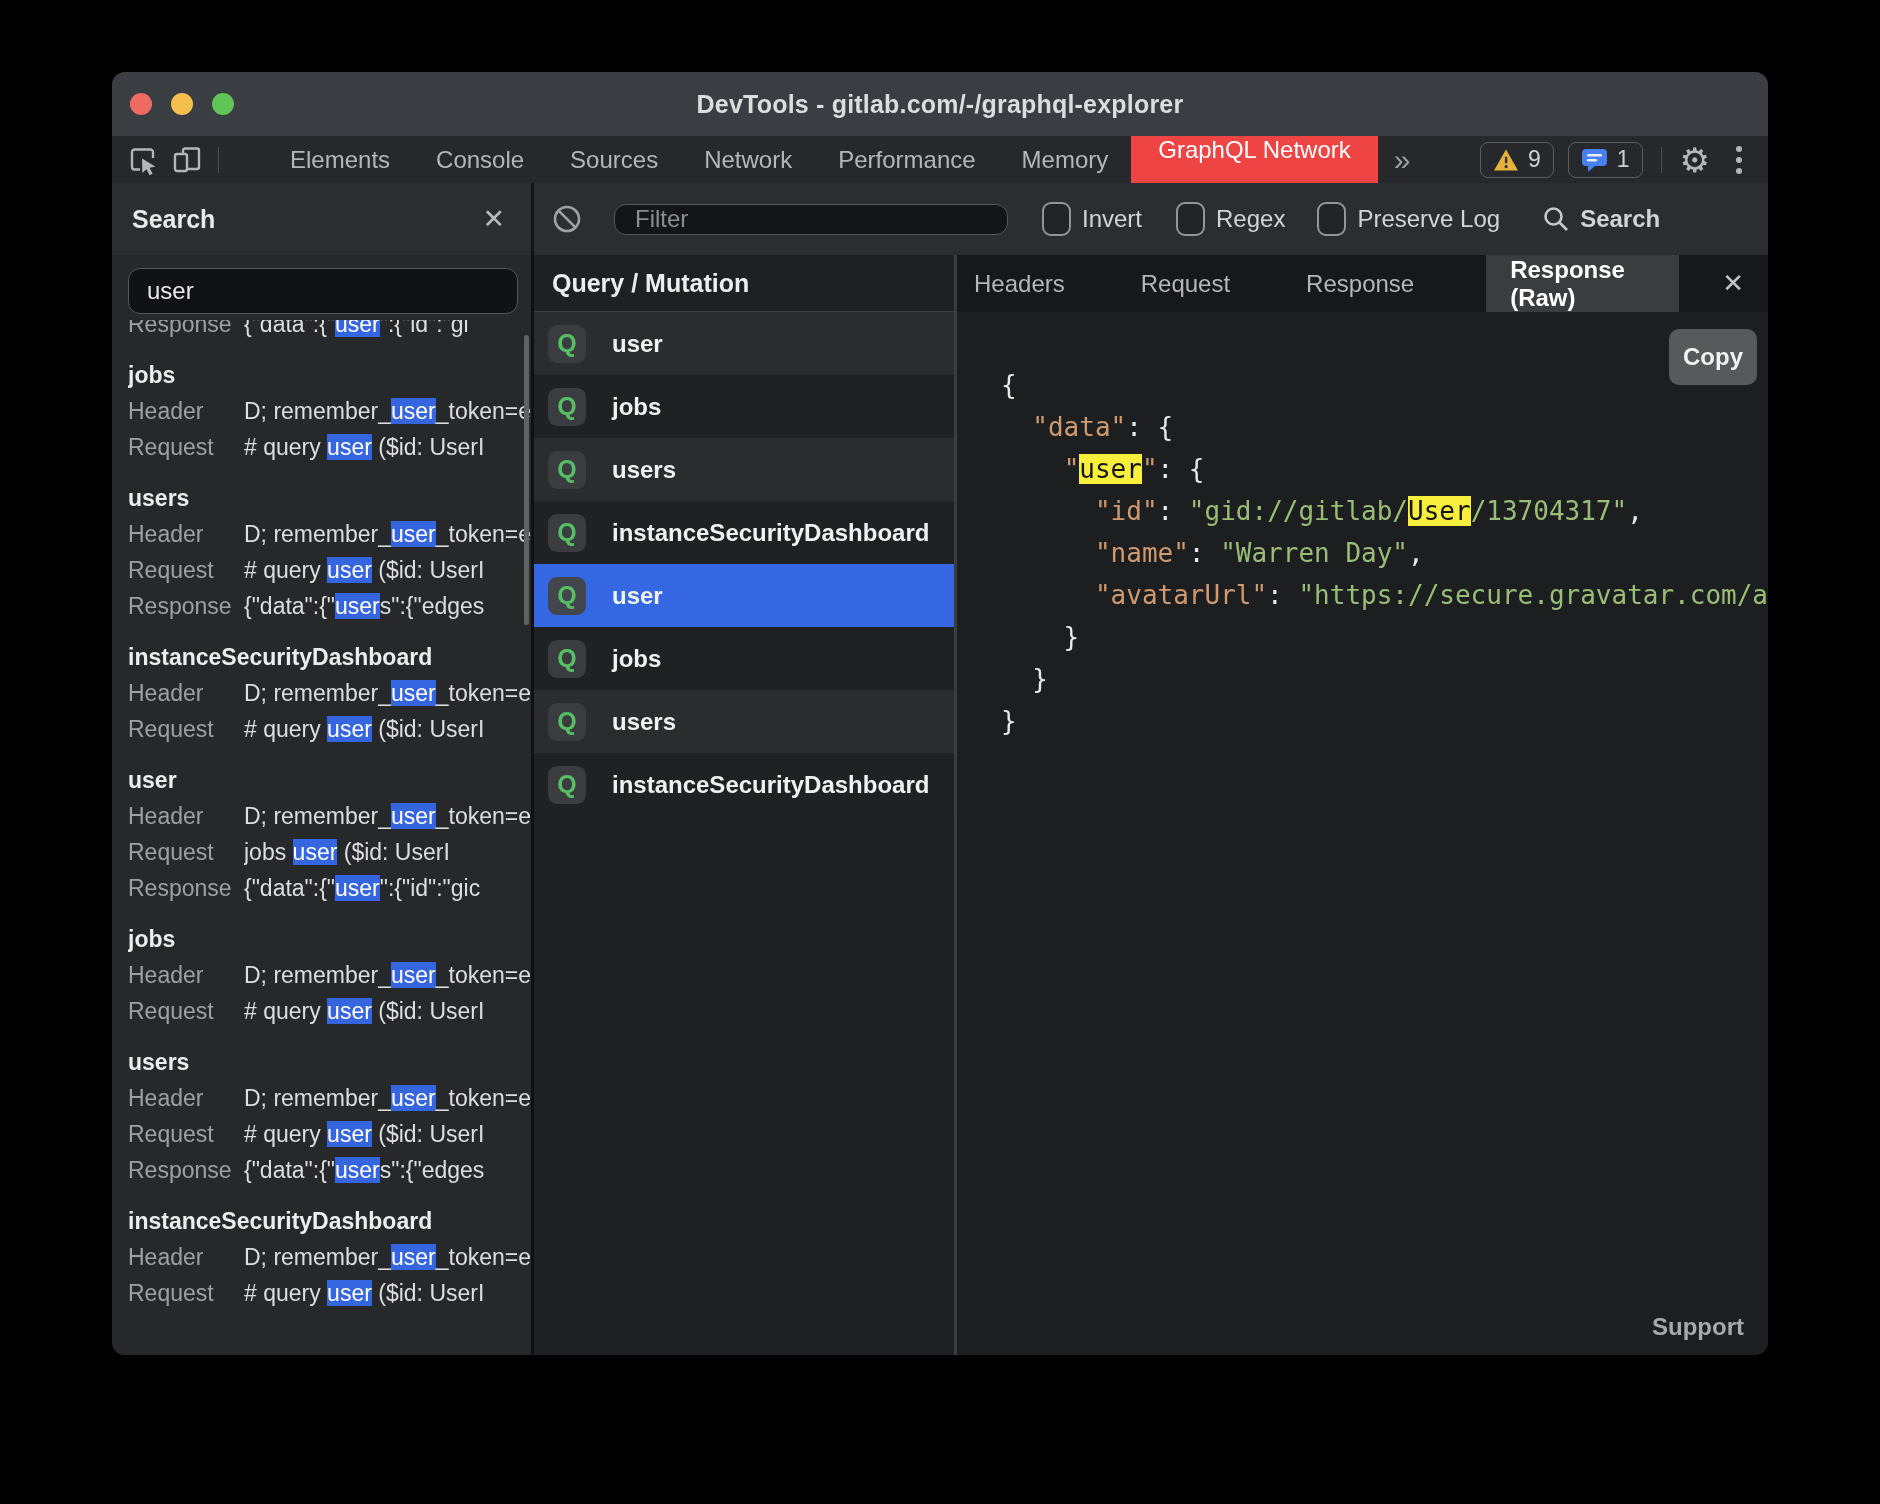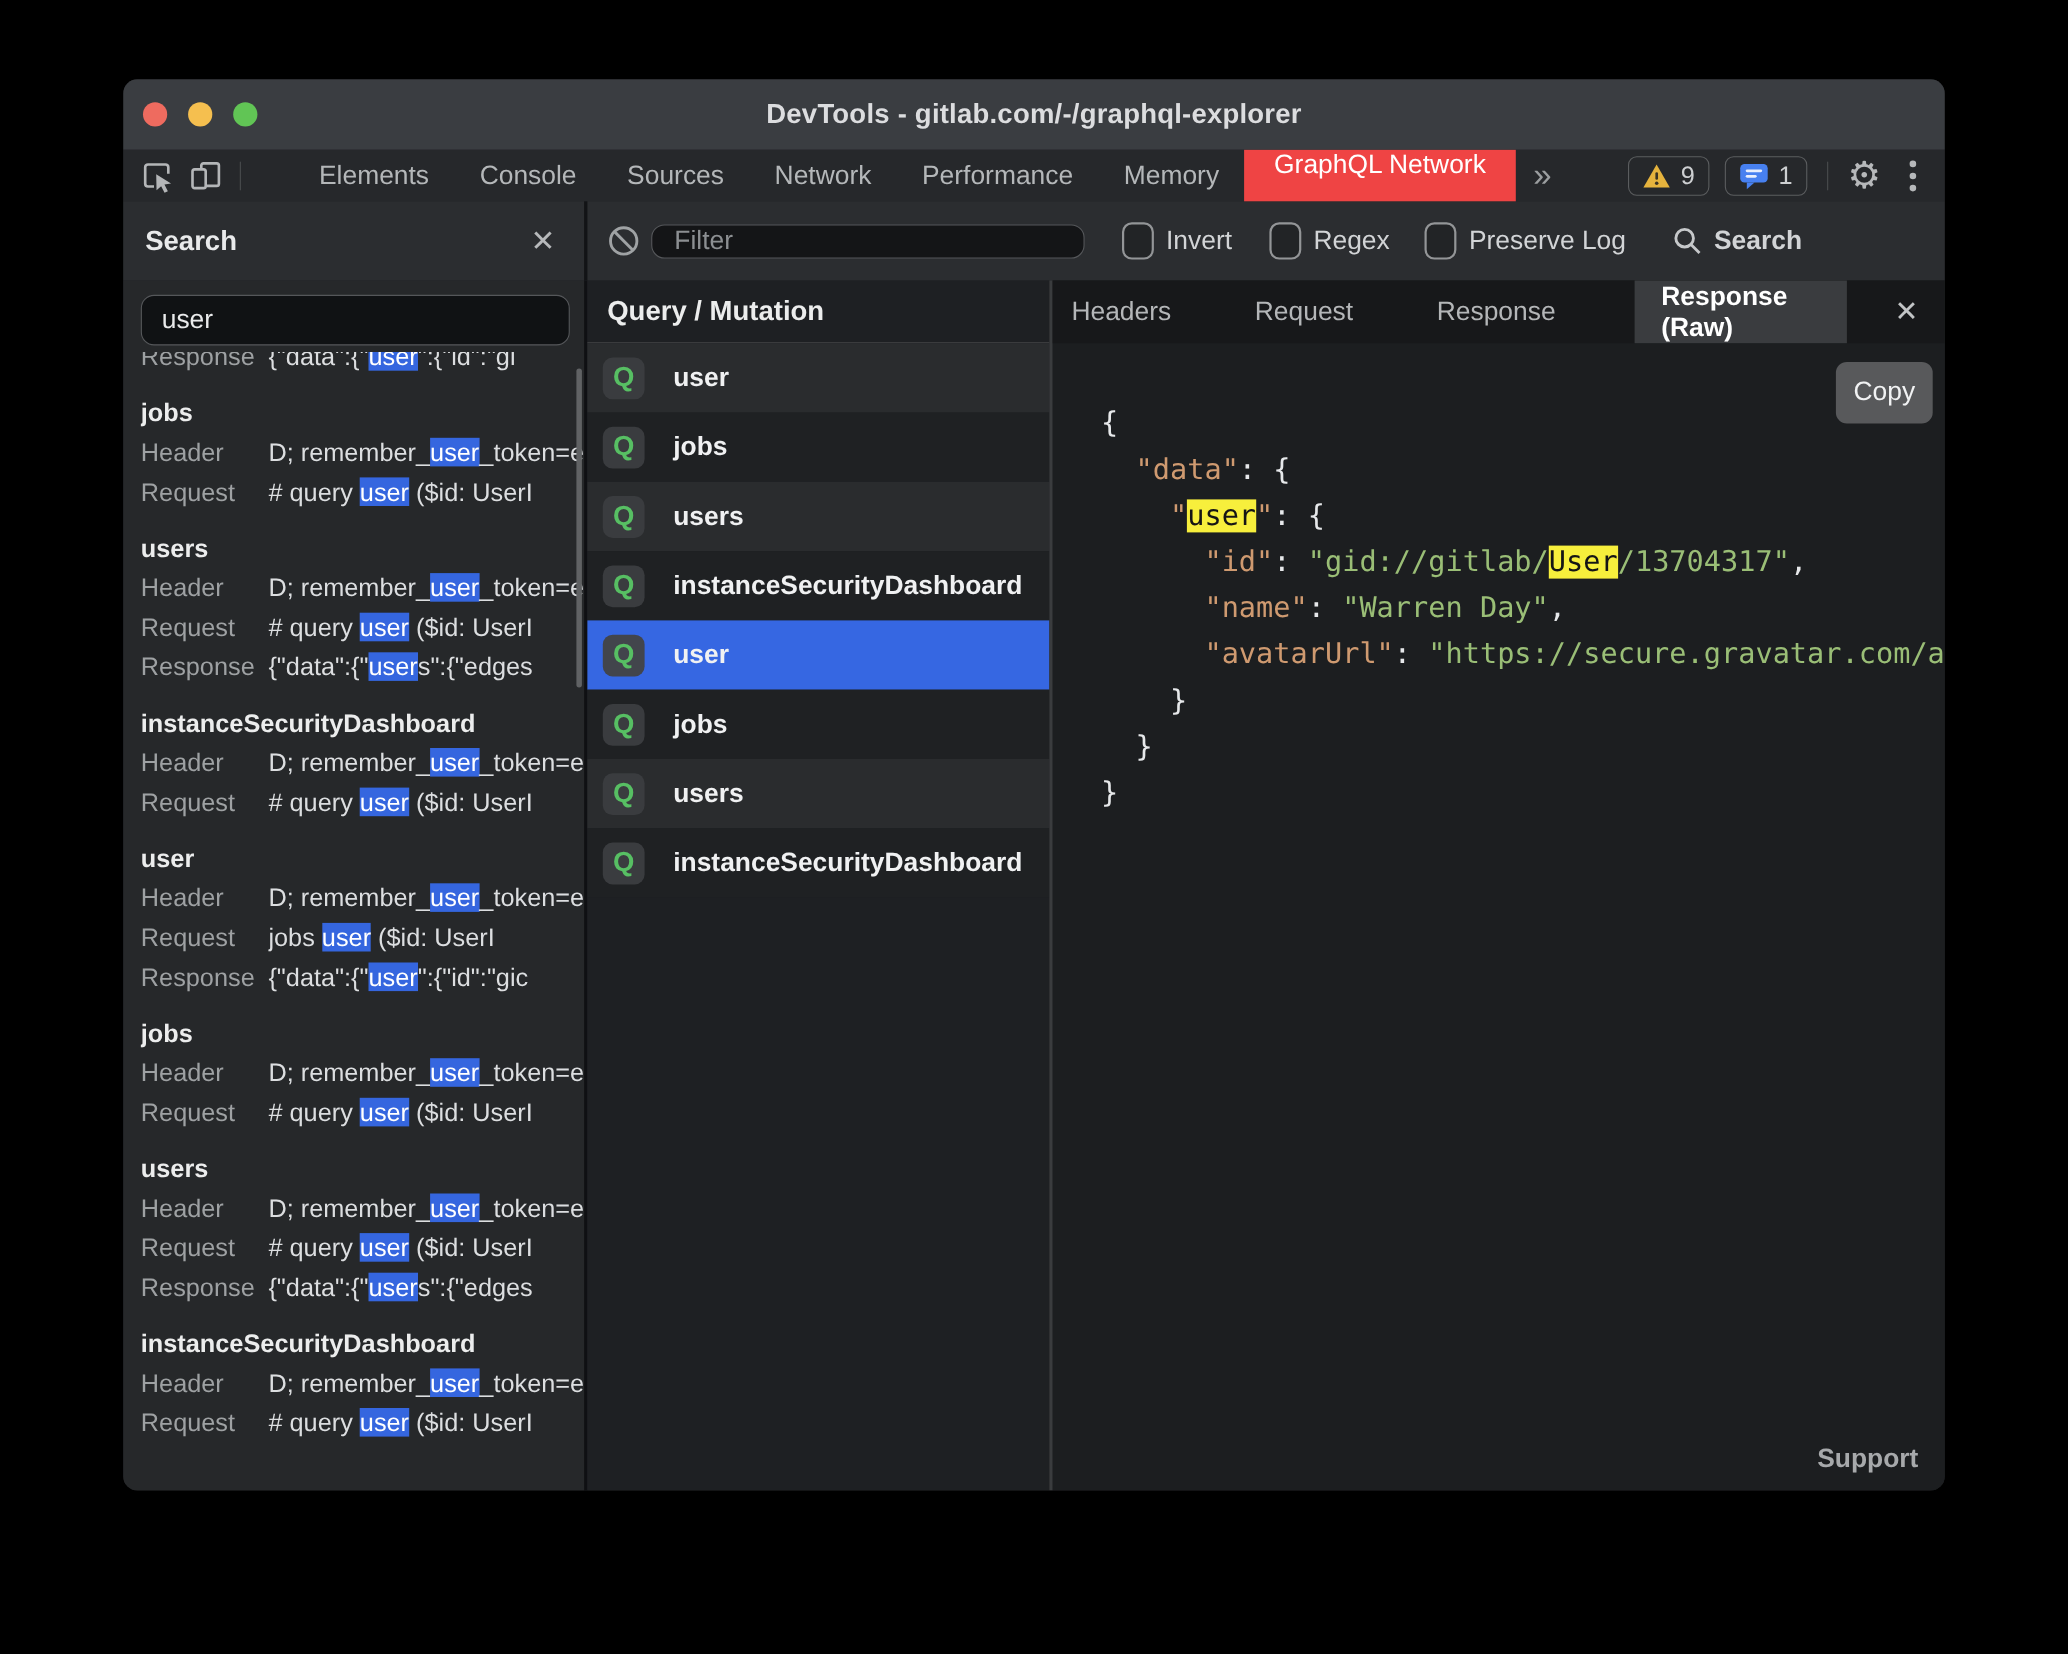--- a/index.html
+++ b/index.html
@@ -26,21 +26,21 @@
   .gear{font-size:34px;color:#b6b8ba;margin-left:14px;line-height:1;}
   .kebab{display:flex;flex-direction:column;gap:5px;margin-left:26px;margin-right:4px;}
   .kebab i{width:6px;height:6px;border-radius:50%;background:#b6b8ba;display:block;}
   
   .toolbar{height:72px;background:#2b2d30;display:flex;}
   .tool-left{width:419px;position:relative;display:flex;align-items:center;flex:none;}
   .panel-title{color:#e9eaeb;font-size:25px;font-weight:700;margin-left:20px;}
   .xbtn{position:absolute;right:26px;color:#b7b9bb;font-size:27px;}
   .tool-div{width:3px;background:#121316;flex:none;}
   .tool-right{flex:1;display:flex;align-items:center;}
-  .filter-input{width:394px;height:31px;margin-left:10px;background:#141517;border:1.5px solid #55575a;
+  .filter-input{width:394px;height:31px;margin-left:32px;background:#141517;border:1.5px solid #55575a;
     border-radius:12px;color:#8c8f92;font-size:24px;display:flex;align-items:center;padding-left:20px;box-sizing:border-box;}
   .chk{width:25px;height:30px;border:2px solid #939597;border-radius:9px;background:#222426;flex:none;}
   .chk-label{color:#d2d4d6;font-size:24px;font-weight:400;margin-left:11px;}
   .chk-group{display:flex;align-items:center;}
   .search-lbl{color:#d2d4d6;font-size:24px;font-weight:600;margin-left:10px;}
   
   .content{display:flex;height:1100px;}
   .col-div1{width:3px;background:#0f1013;flex:none;}
   .col-div2{width:3px;background:#3a3c3e;flex:none;}
   
@@ -69,21 +69,21 @@
   
   .right-panel{flex:1;background:#1c1e20;display:flex;flex-direction:column;}
   .rtabs{height:57px;background:#17181a;display:flex;align-items:center;flex:none;gap:43px;}
   .rtab{font-size:24px;color:#b4b6b8;margin-left:33px;}
   .rtab:first-child{margin-left:17px;}
   .rtab-sel{height:57px;background:#3a3c3f;color:#fff;font-size:24px;font-weight:700;display:flex;align-items:center;
     padding:0 24px;margin-left:29px;}
   .rx{margin-left:auto;margin-right:24px;color:#c2c4c6;font-size:26px;}
   .rcontent{flex:1;position:relative;overflow:hidden;}
   .copy-btn{position:absolute;top:17px;right:11px;width:88px;height:56px;background:#58595b;border-radius:10px;
-    color:#f1f2f3;font-size:24px;font-weight:400;display:flex;align-items:center;justify-content:center;}
+    color:#f1f2f3;font-size:24px;font-weight:700;display:flex;align-items:center;justify-content:center;}
   .json{position:absolute;left:44px;top:52px;font-family:"DejaVu Sans Mono",monospace;font-size:26px;line-height:42px;
     white-space:pre;right:0;overflow:hidden;}
   .jk{color:#cf9a70}.js{color:#9abe76}.jp{color:#e6e8ea}
   .jhl{background:#f7ef3c;color:#151515;}
   .support{position:absolute;bottom:14px;right:24px;color:#a7a9ab;font-size:24px;font-weight:700;}
   svg{display:block;}
 </style>
 </head>
 <body>
 

